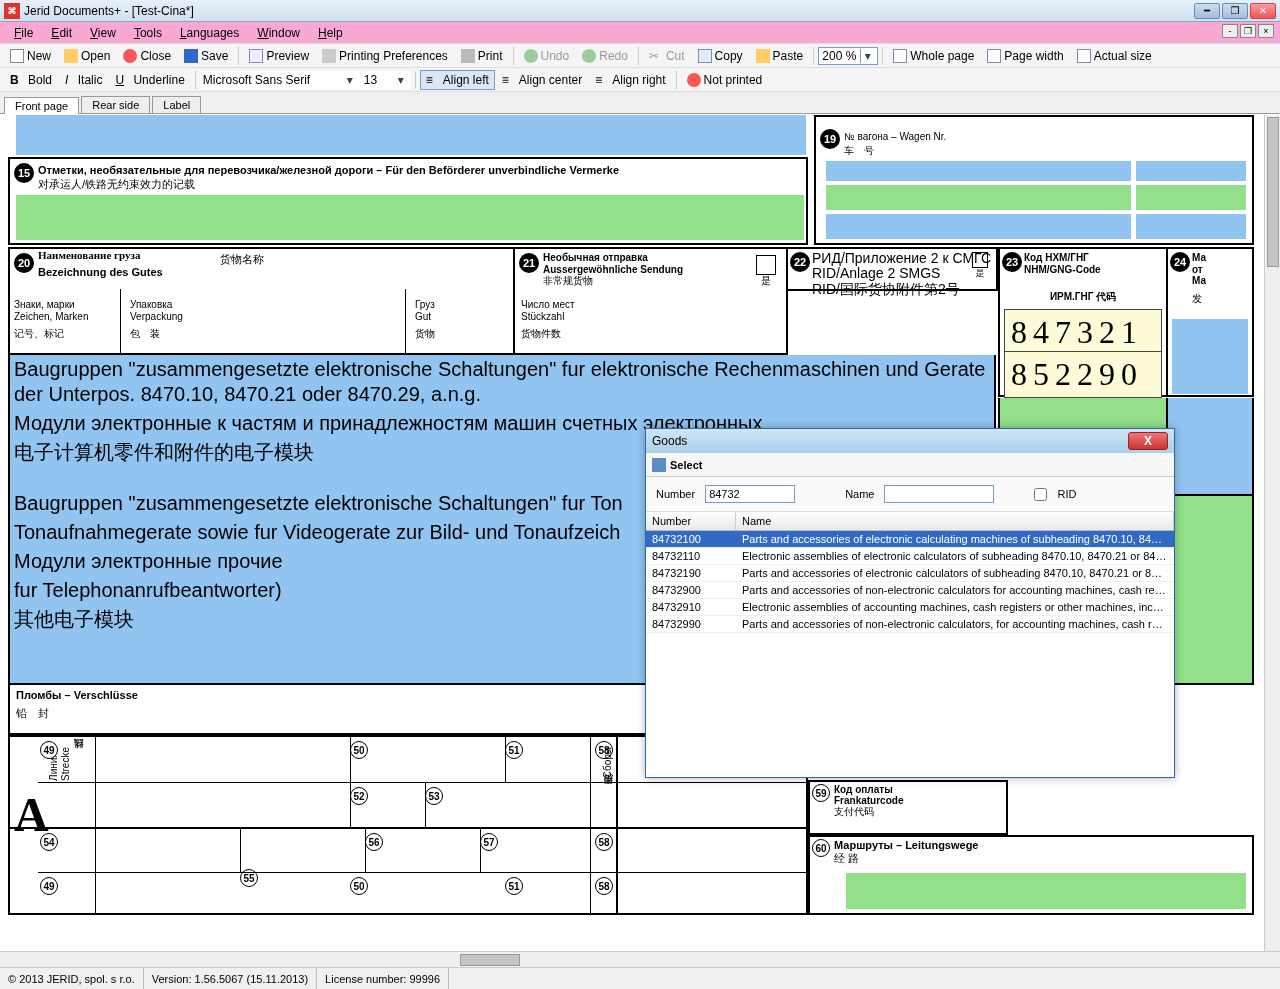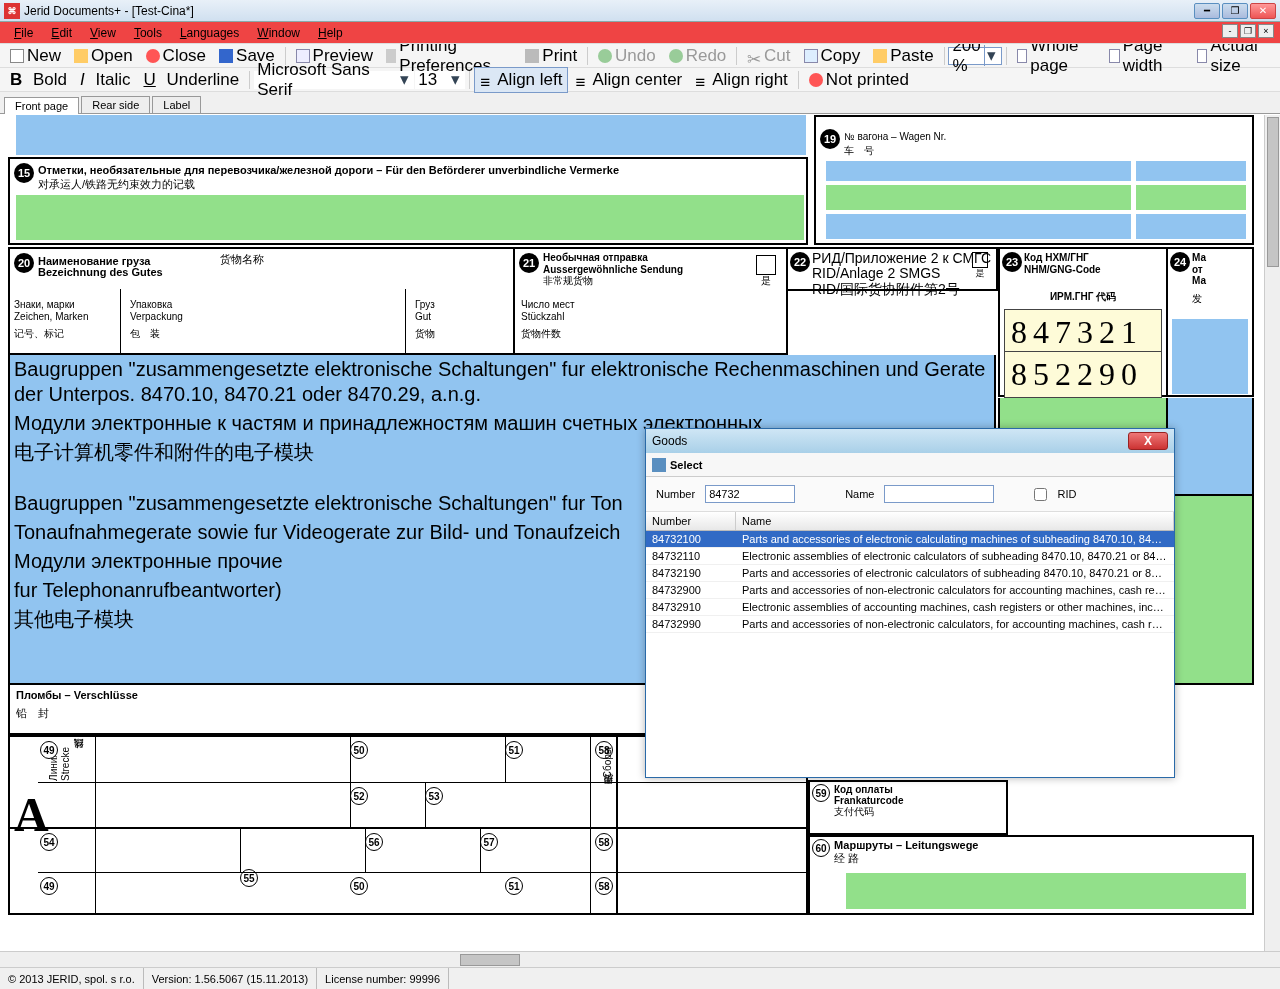--- a/index.html
+++ b/index.html
@@ -7,28 +7,28 @@
 
 
 .titlebar { height: 22px; background: linear-gradient(#e8f0f8,#d0e0f0); display:flex; align-items:center; padding:0 4px; border-bottom:1px solid #8aa; }
 .titlebar .icon { width:16px; height:16px; background:#d33; margin-right:4px; display:flex;align-items:center;justify-content:center;color:#fff;font-size:9px;font-weight:bold; }
 .titlebar .title { flex:1; font-size:12px; }
 .winbtns { display:flex; gap:2px; }
 .winbtn { width:26px; height:16px; border:1px solid #5a8fc0; background:linear-gradient(#cde,#abd); display:flex;align-items:center;justify-content:center; font-size:10px; border-radius:2px;}
 .winbtn.close { background:linear-gradient(#f99,#e55); border-color:#c44; color:#fff;}
 
 
-.menubar { height:22px; background:#ef4444; display:flex; align-items:center; padding:0 6px; gap:2px; border-bottom:1px solid #ddd; position:relative;}
+.menubar { height:22px; background:#f9a8d4; display:flex; align-items:center; padding:0 6px; gap:2px; border-bottom:1px solid #ddd; position:relative;}
 .menubar span.mi { padding:2px 8px; font-size:12px; }
 .menubar span.mi u{text-decoration:underline;}
 .mdiwin { position:absolute; right:6px; top:2px; display:flex; gap:2px;}
 .mdiwin div{width:16px;height:14px;border:1px solid #888;background:#eee;font-size:9px;display:flex;align-items:center;justify-content:center;}
 
 
-.toolbar { height:24px; background:#f5f5f5; display:flex; align-items:center; padding:0 4px; gap:1px; border-bottom:1px solid #ddd; font-size:17px;}
+.toolbar { height:24px; background:#f5f5f5; display:flex; align-items:center; padding:0 4px; gap:1px; border-bottom:1px solid #ddd; font-size:12px;}
 .tbtn { display:flex; align-items:center; gap:3px; padding:2px 5px; border:1px solid transparent; }
 .tbtn .ic { width:14px;height:14px; display:inline-block; }
 .sep { width:1px; height:18px; background:#ccc; margin:0 3px;}
 .combo { border:1px solid #7a9ac9; background:#fff; height:18px; display:flex;align-items:center; padding:0 3px;}
 .combo .dd{width:14px;text-align:center;color:#345;border-left:1px solid #7a9ac9;margin-left:3px;}
 .tbtn.disabled{color:#999;}
 .tbtn.active{border:1px solid #7a9ac9;background:#dbe7f5;}
 
 
 .doctabs { height:22px; background:#f0f0f0; display:flex; align-items:flex-end; padding:0 4px; border-bottom:1px solid #999;}
@@ -236,21 +236,21 @@
   <div class="hdrnum" style="left:4px;top:4px;">15</div>
   <div class="lbl" style="position:absolute;left:28px;top:5px;font-weight:bold;">Отметки, необязательные для перевозчика/железной дороги – Für den Beförderer unverbindliche Vermerke</div>
   <div class="lbl" style="position:absolute;left:28px;top:19px;">对承运人/铁路无约束效力的记载</div>
   <div class="fieldgreen" style="position:absolute;left:6px;top:36px;width:788px;height:45px;"></div>
 </div>
 
 <div style="position:absolute;left:0;top:132px;width:1246px;height:110px;">
 
   <div style="position:absolute;left:0;top:0;width:505px;height:108px;border:2px solid #000;border-right:none;">
     <div class="hdrnum" style="left:4px;top:4px;text-align:right;">20</div>
-    <div class="lbl" style="position:absolute;left:28px;top:6px;font-weight:bold;">Наименование груза</div>
+    <div class="lbl" style="position:absolute;left:28px;top:0;font-weight:bold;font-family:Liberation Serif, serif;">Наименование груза</div>
     <div class="lbl" style="position:absolute;left:28px;top:17px;font-weight:bold;">Bezeichnung des Gutes</div>
     <div class="lbl" style="position:absolute;left:210px;top:4px;">货物名称</div>
     <div style="position:absolute;left:4px;top:50px;">
       <div class="lblsm">Знаки, марки</div>
       <div class="lblsm">Zeichen, Marken</div>
       <div class="lblsm" style="margin-top:6px;">记号、标记</div>
     </div>
     <div style="position:absolute;left:110px;top:40px;width:1px;height:65px;background:#000;"></div>
     <div style="position:absolute;left:120px;top:50px;">
       <div class="lblsm">Упаковка</div>

